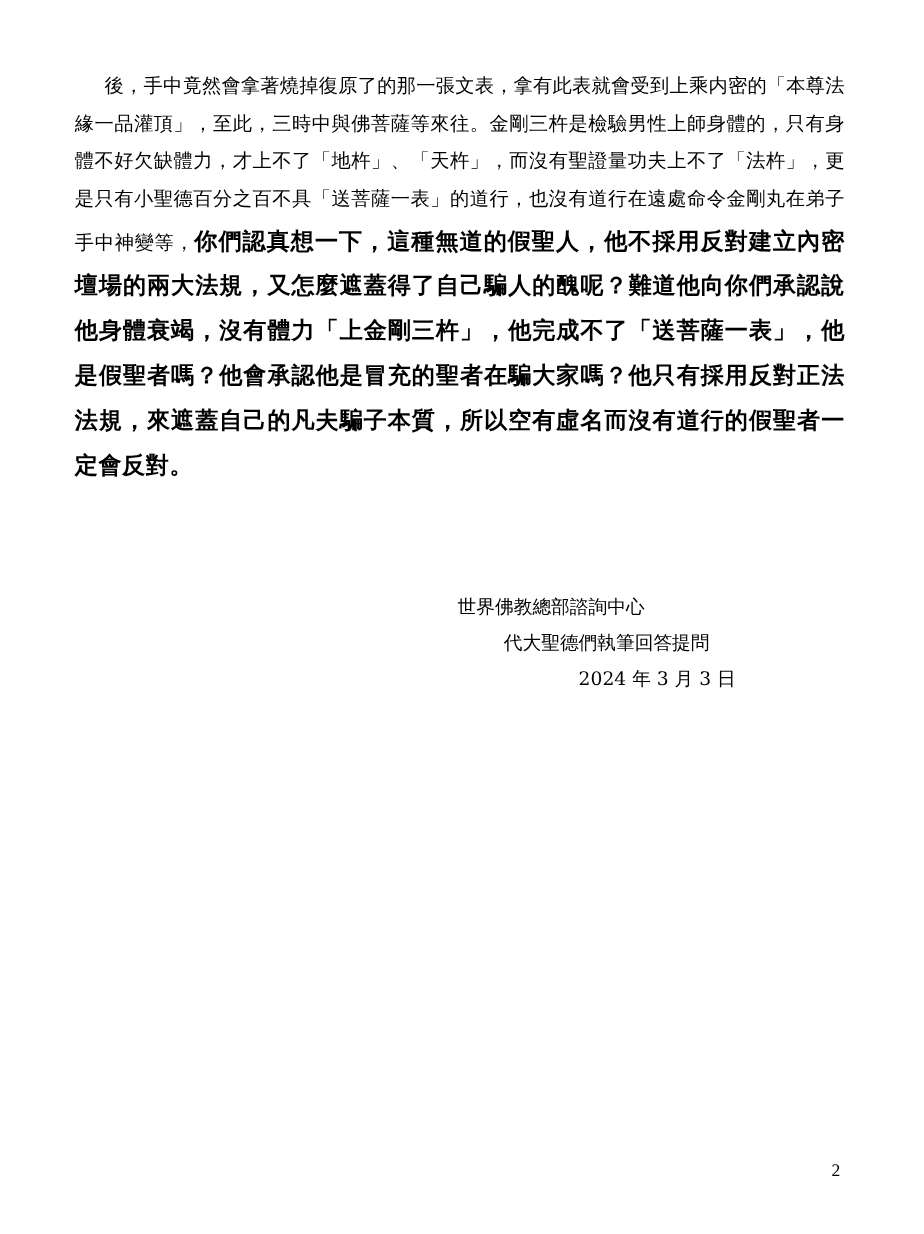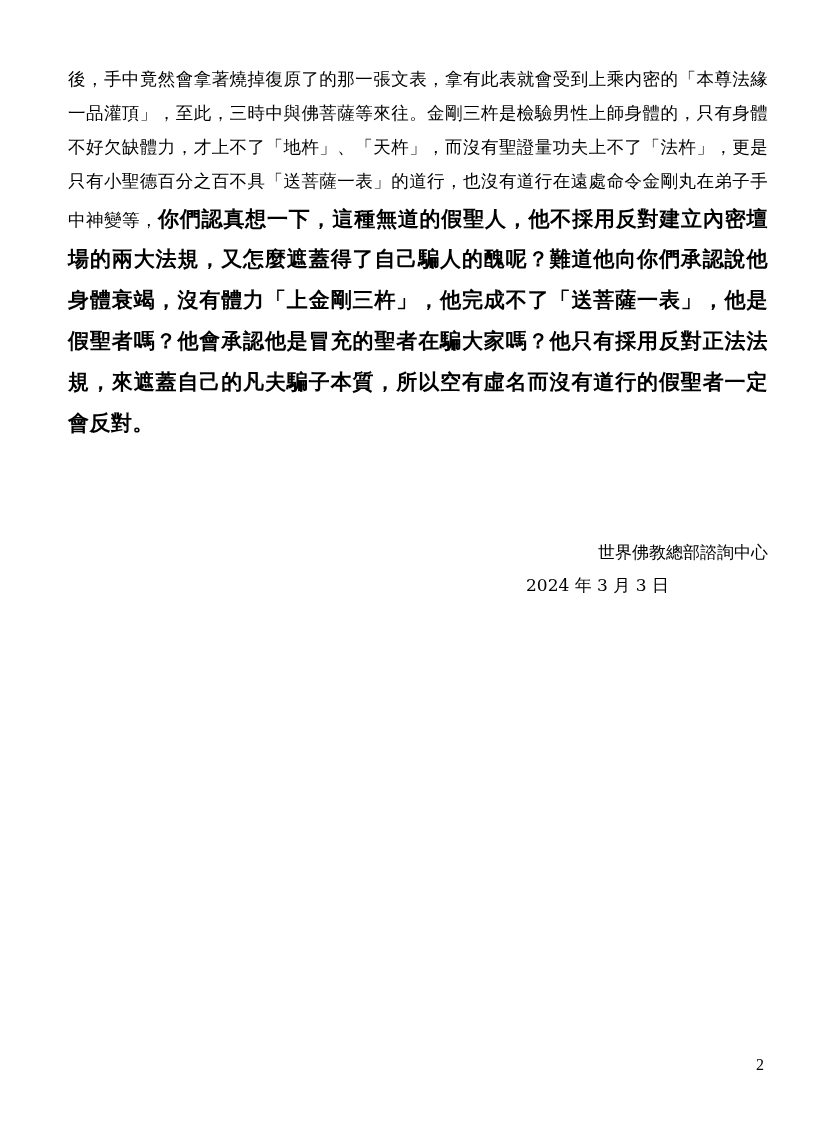--- a/index.html
+++ b/index.html
@@ -26,35 +26,36 @@
   }
   .body-text {
     font-size: 17.5px;
     line-height: 1.95;
     text-align: justify;
     text-justify: inter-ideograph;
     letter-spacing: 0.2px;
   }
   .body-text .normal {
     font-weight: normal;
+    margin-left: 27px;
   }
   .body-text .emph {
     font-weight: bold;
     font-size: 21px;
     letter-spacing: 0.5px;
   }
   .signature {
     margin-top: 92px;
     font-size: 17px;
     line-height: 1.95;
   }
   .sig-line {
     text-align: left;
   }
-  .sig-1 { padding-left: 348px; text-align: right; }
+  .sig-1 { padding-left: 348px; }
   .sig-2 { padding-left: 390px; }
   .sig-3 { padding-left: 458px; }
   .page-number {
     position: absolute;
     right: 76px;
     bottom: 48px;
     font-size: 16px;
     font-family: "Liberation Serif", "DejaVu Serif", serif;
   }
 </style>
@@ -62,18 +63,19 @@
 <body>
 
 <div class="page">
 
   <div class="body-text">
     <span class="normal">後，手中竟然會拿著燒掉復原了的那一張文表，拿有此表就會受到上乘内密的「本尊法緣一品灌頂」，至此，三時中與佛菩薩等來往。金剛三杵是檢驗男性上師身體的，只有身體不好欠缺體力，才上不了「地杵」、「天杵」，而沒有聖證量功夫上不了「法杵」，更是只有小聖德百分之百不具「送菩薩一表」的道行，也沒有道行在遠處命令金剛丸在弟子手中神變等，</span><span class="emph">你們認真想一下，這種無道的假聖人，他不採用反對建立內密壇場的兩大法規，又怎麼遮蓋得了自己騙人的醜呢？難道他向你們承認說他身體衰竭，沒有體力「上金剛三杵」，他完成不了「送菩薩一表」，他是假聖者嗎？他會承認他是冒充的聖者在騙大家嗎？他只有採用反對正法法規，來遮蓋自己的凡夫騙子本質，所以空有虛名而沒有道行的假聖者一定會反對。</span>
   </div>
 
   <div class="signature">
     <div class="sig-line sig-1">世界佛教總部諮詢中心</div>
+    <div class="sig-line sig-2">代大聖德們執筆回答提問</div>
     <div class="sig-line sig-3">2024 年 3 月 3 日</div>
   </div>
 
   <div class="page-number">2</div>
 
 </div>
 
 </body></html>

